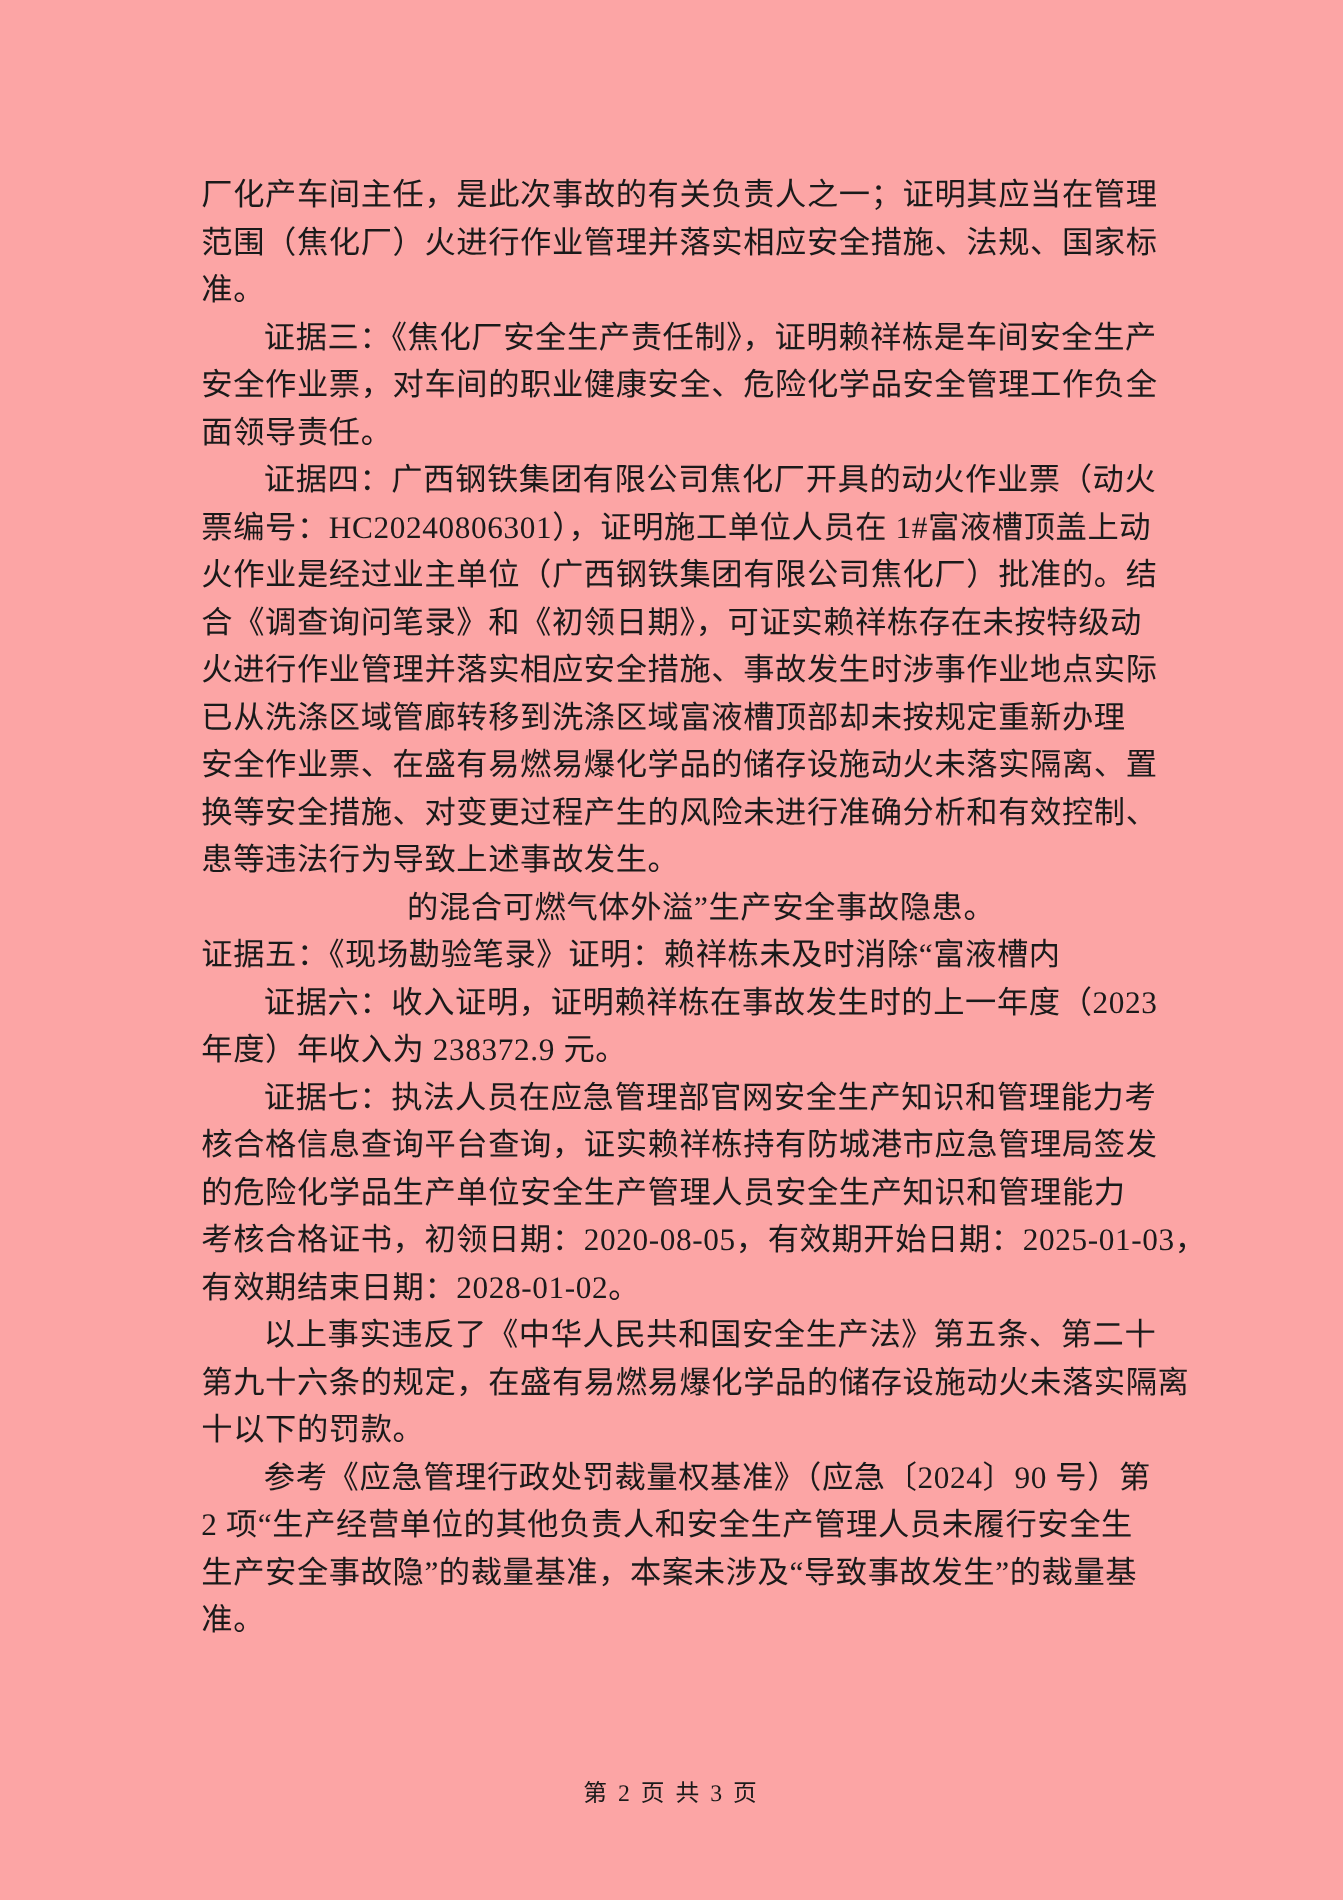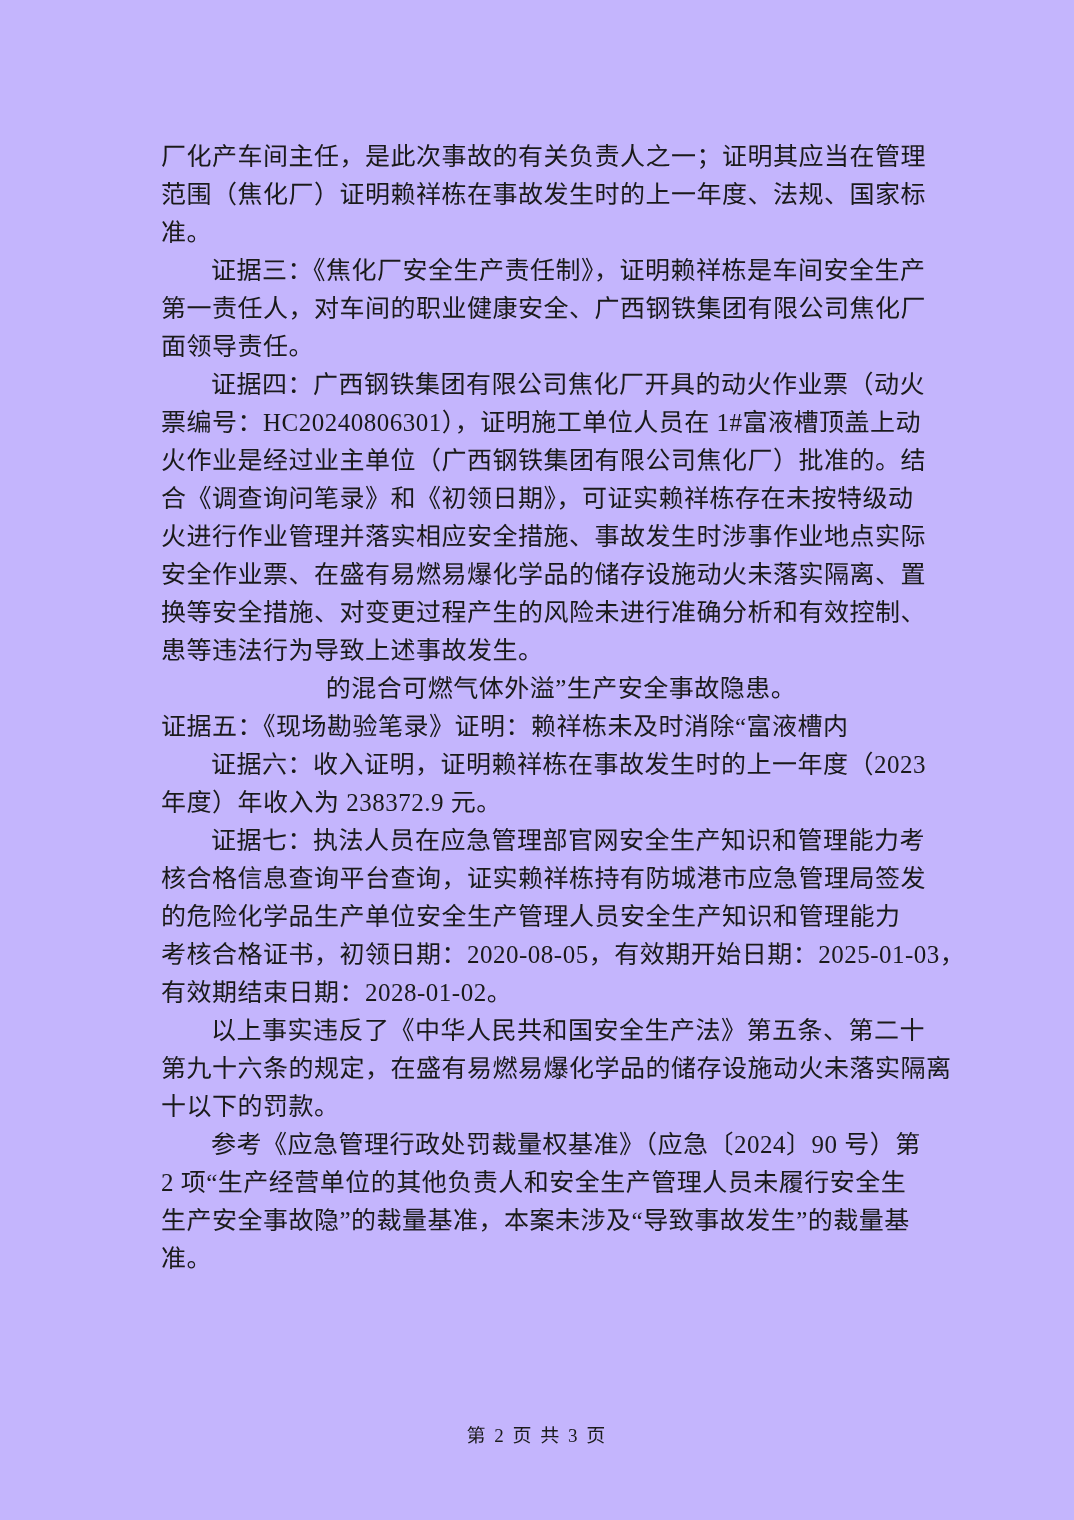--- a/index.html
+++ b/index.html
@@ -4,21 +4,21 @@
 <style>
   html, body {
     margin: 0;
     padding: 0;
     background: #ffffff;
   }
   .page {
     position: relative;
     width: 1074px;
     height: 1520px;
-    background: #c4b5fd;
+    background: #fca5a5;
     overflow: hidden;
     font-family: "Liberation Serif", "DejaVu Serif", serif;
     color: #1a1a1a;
   }
   .doc-body {
     position: absolute;
     left: 161px;
     top: 138px;
     width: 750px;
     font-size: 25px;
@@ -51,34 +51,35 @@
   }
 </style>
 </head>
 <body>
 
 <div class="page">
 
   <main class="doc-body">
       <div class="para">
         <div class="line">厂化产车间主任，是此次事故的有关负责人之一；证明其应当在管理</div>
-        <div class="line">范围（焦化厂）证明赖祥栋在事故发生时的上一年度、法规、国家标</div>
+        <div class="line">范围（焦化厂）火进行作业管理并落实相应安全措施、法规、国家标</div>
         <div class="line">准。</div>
       </div>
       <div class="para indented">
         <div class="line">证据三：《焦化厂安全生产责任制》，证明赖祥栋是车间安全生产</div>
-        <div class="line">第一责任人，对车间的职业健康安全、广西钢铁集团有限公司焦化厂</div>
+        <div class="line">安全作业票，对车间的职业健康安全、危险化学品安全管理工作负全</div>
         <div class="line">面领导责任。</div>
       </div>
       <div class="para indented">
         <div class="line">证据四：广西钢铁集团有限公司焦化厂开具的动火作业票（动火</div>
         <div class="line">票编号：HC20240806301），证明施工单位人员在 1#富液槽顶盖上动</div>
         <div class="line">火作业是经过业主单位（广西钢铁集团有限公司焦化厂）批准的。结</div>
         <div class="line">合《调查询问笔录》和《初领日期》，可证实赖祥栋存在未按特级动</div>
         <div class="line">火进行作业管理并落实相应安全措施、事故发生时涉事作业地点实际</div>
+        <div class="line">已从洗涤区域管廊转移到洗涤区域富液槽顶部却未按规定重新办理</div>
         <div class="line">安全作业票、在盛有易燃易爆化学品的储存设施动火未落实隔离、置</div>
         <div class="line">换等安全措施、对变更过程产生的风险未进行准确分析和有效控制、</div>
         <div class="line">患等违法行为导致上述事故发生。</div>
       </div>
       <div class="para indented">
         <div class="line">的混合可燃气体外溢”生产安全事故隐患。</div>
         <div class="line">证据五：《现场勘验笔录》证明：赖祥栋未及时消除“富液槽内</div>
       </div>
       <div class="para indented">
         <div class="line">证据六：收入证明，证明赖祥栋在事故发生时的上一年度（2023</div>

